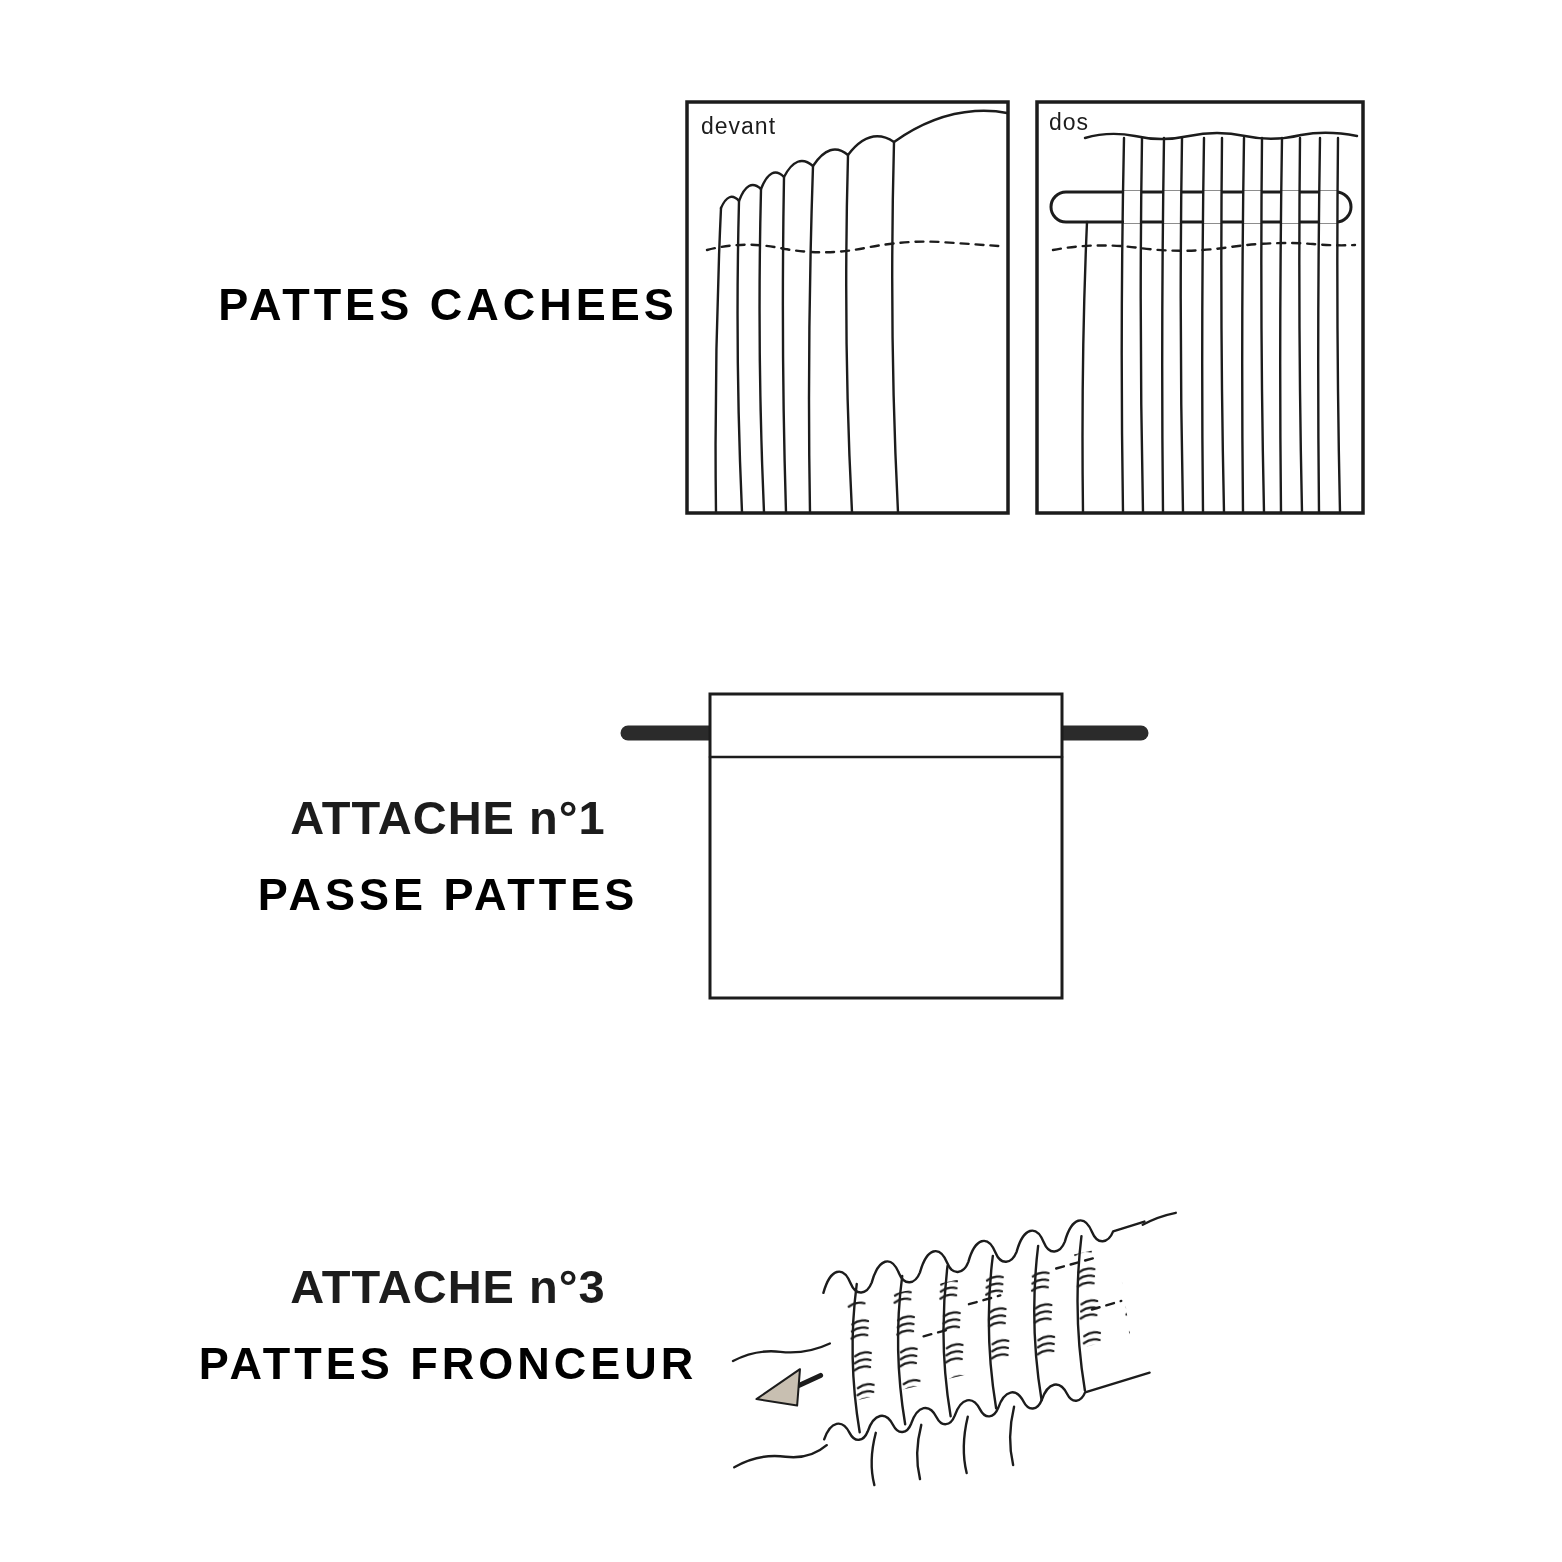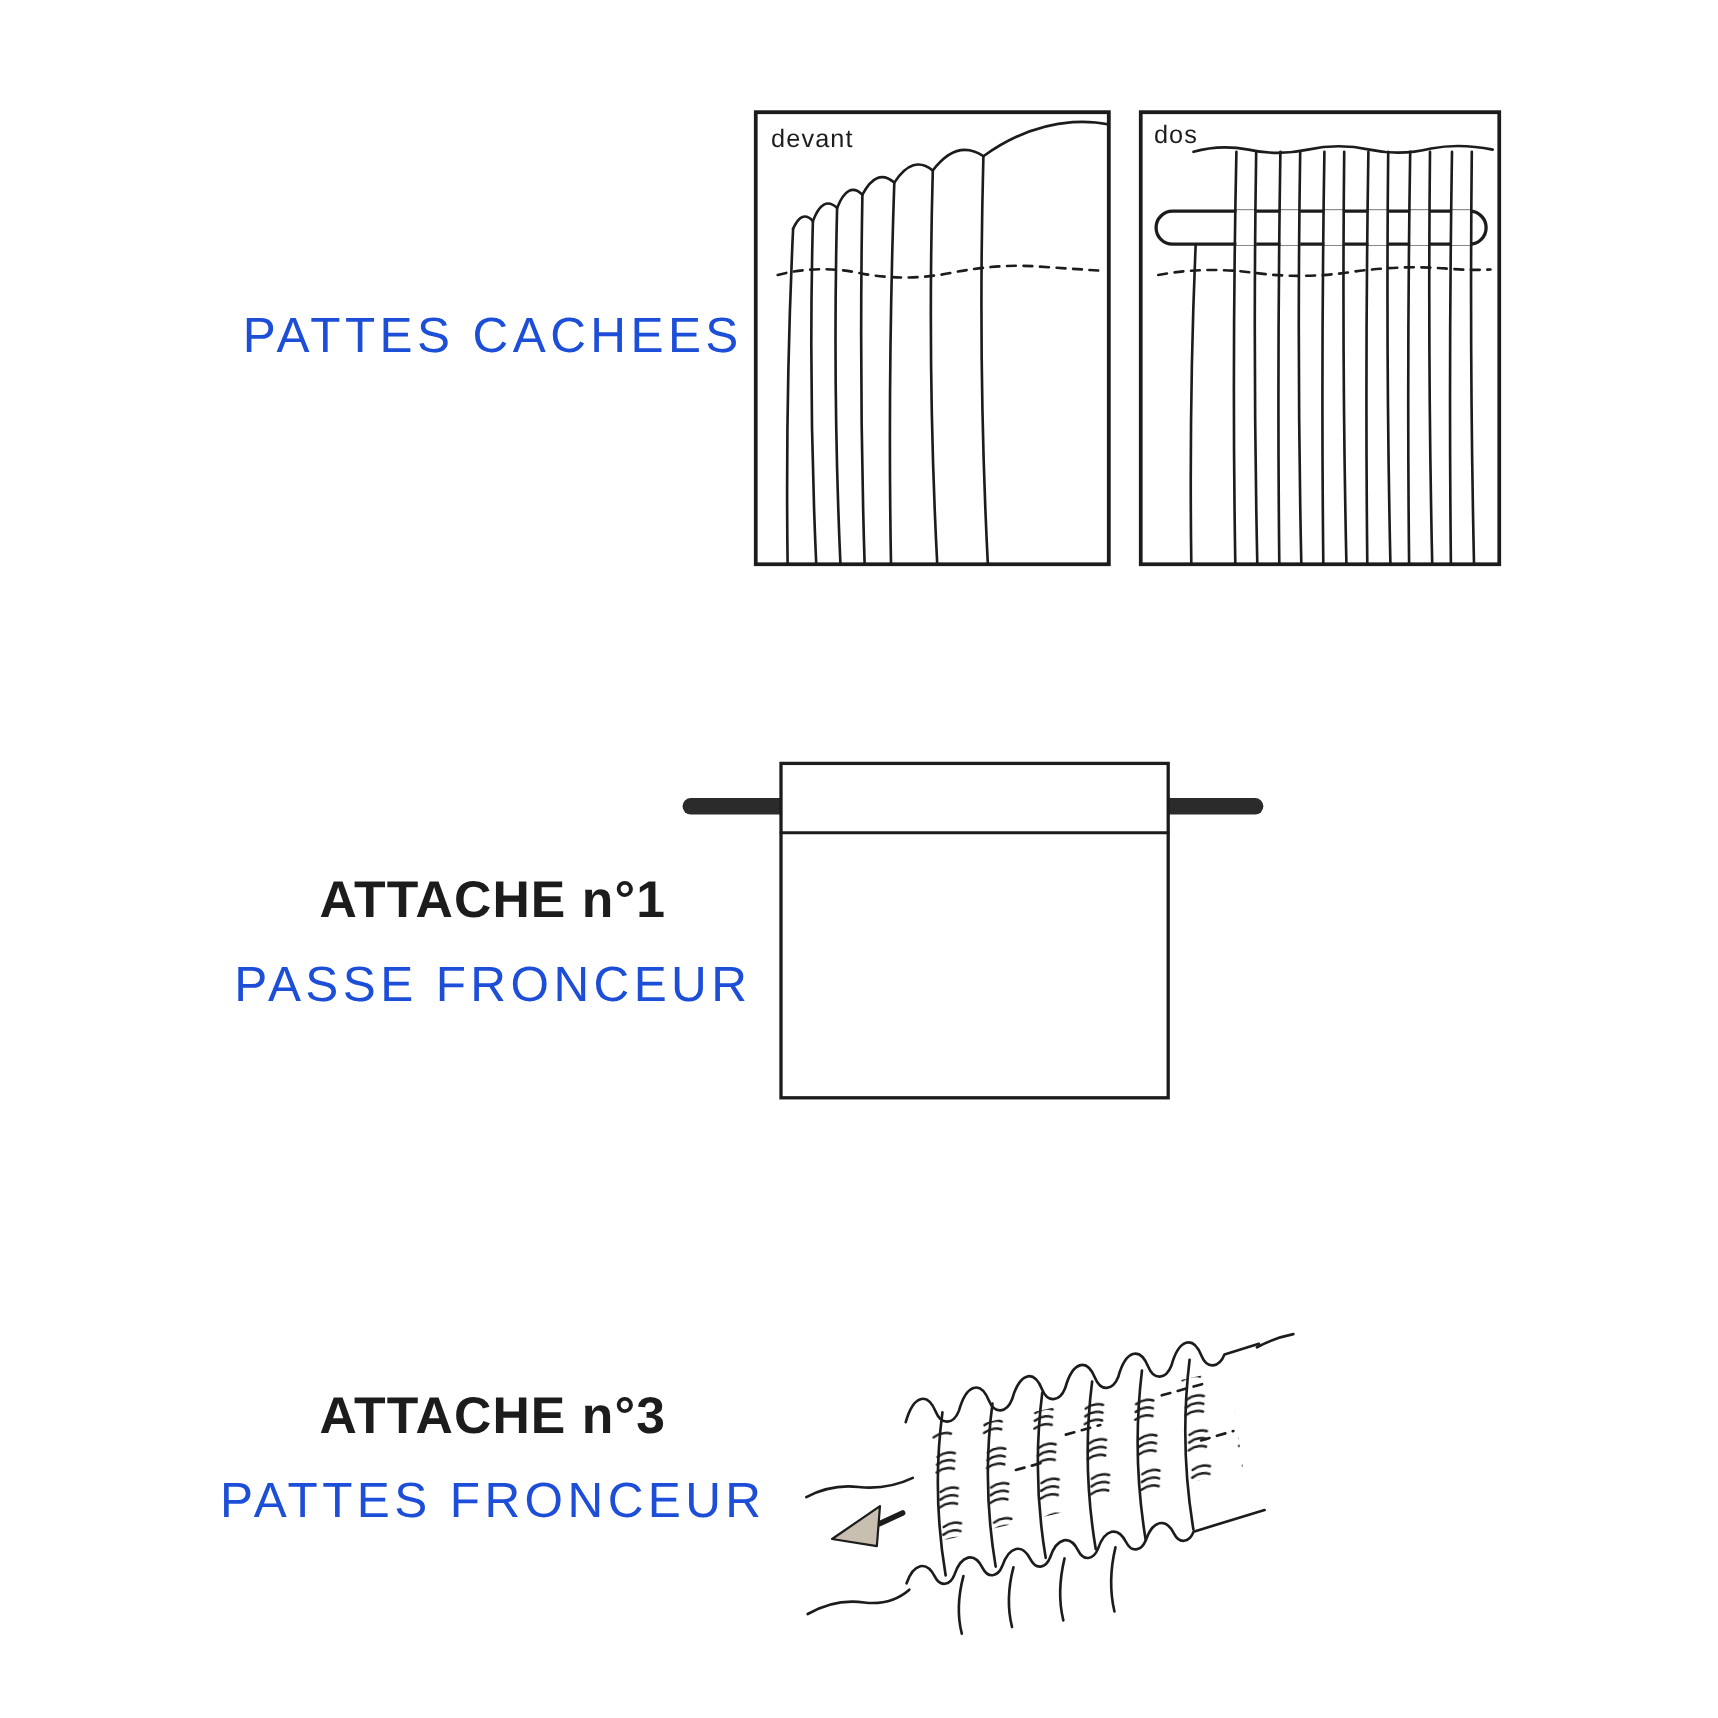--- a/index.html
+++ b/index.html
@@ -23,24 +23,24 @@
     color: var(--ink, #1c1c1c);
   }
   .label .title {
     font-size: 47px;
     font-weight: 700;
     letter-spacing: 1px;
     color: var(--ink, #1c1c1c);
   }
   .label .subtitle {
     font-size: 45px;
-    font-weight: 400;
+    font-weight: 700;
     letter-spacing: 4px;
     margin-top: 24px;
-    color: #1d4ed8;
+    color: #000000;
   }
   .illus {
     position: absolute;
     display: block;
   }
   
   .stroke {
     stroke: var(--ink, #1c1c1c);
     fill: none;
     stroke-width: 2.4;
@@ -144,21 +144,21 @@
       <path d="M285,38 Q282,228 284,412"></path>
         <path d="M303,38 Q301,230 305,412"></path>
     </g>
     <g class="stroke dashed">
       <path d="M18,150 Q60,142 105,148 Q150,154 195,147 Q240,141 278,144 Q300,146 320,145"></path>
     </g>
   </svg>
 
   <div class="label" style="top:790px;">
     <div class="title">ATTACHE n°1</div>
-    <div class="subtitle">PASSE FRONCEUR</div>
+    <div class="subtitle">PASSE PATTES</div>
   </div>
 
   <svg class="illus" style="left:612px; top:678px;" width="545" height="335" viewBox="0 0 545 335">
     <line class="rodline" x1="16" y1="55" x2="529" y2="55"></line>
     <rect class="frame" x="98" y="16" width="352" height="304" style="stroke-width:3"></rect>
     <line class="stroke" x1="98" y1="79" x2="450" y2="79" style="stroke-width:2.6"></line>
   </svg>
 
   <div class="label" style="top:1259px;">
     <div class="title">ATTACHE n°3</div>

